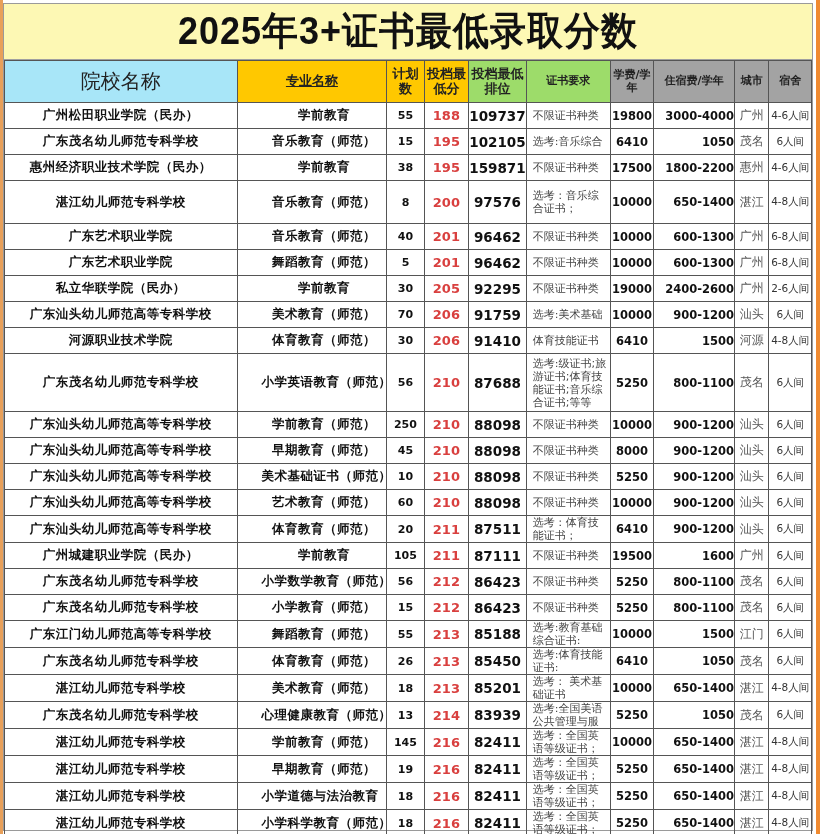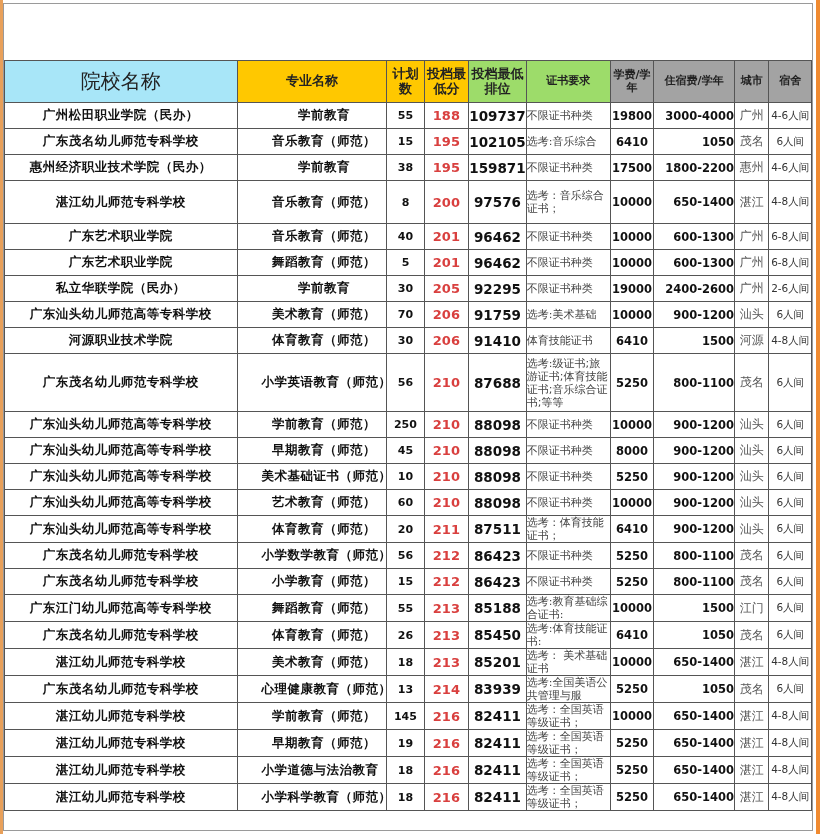--- a/index.html
+++ b/index.html
@@ -30,50 +30,53 @@
       border-collapse: collapse; table-layout: fixed; width: 808px;
     }
     th, td {
       border: 1px solid #555; padding: 0; text-align: center; vertical-align: middle;
       overflow: hidden; white-space: nowrap;
     }
     th {
       height: 41px; font-weight: bold; color: #222; line-height: 1.15;
     }
     th.c-school { background: #a8e6f8; font-size: 20px; font-weight: normal; color: #222; }
-    th.c-major { background: #ffc800; font-size: 13px; }
+    th.c-major { background: #ffc800; font-size: 13px; text-decoration: underline; }
     th.c-plan, th.c-score { background: #ffc800; font-size: 13px; white-space: normal; }
     th.c-rank, th.c-cert { background: #9ddc6a; font-size: 13px; white-space: normal; }
     th.c-cert { font-size: 11px; }
     th.c-fee, th.c-dorm-fee, th.c-city, th.c-dorm { background: #a3a3a3; font-size: 11px; white-space: normal; }
     td { font-size: 12.5px; color: #111; }
     td.school { font-weight: bold; font-size: 12.5px; letter-spacing: 0.5px; }
     td.major { font-weight: bold; font-size: 12.5px; letter-spacing: 0.5px; padding-left: 24px; }
     td.plan { font-weight: bold; font-size: 11px; }
     td.score { font-weight: bold; font-size: 13px; color: #d9403f; }
     td.rank { font-weight: bold; font-size: 13.5px; }
     td.cert {
-      font-size: 11px; color: #444; text-align: left; padding-left: 0;
+      font-size: 11px; color: #444; text-align: left; padding-left: 6px;
       white-space: normal; line-height: 13px; word-break: break-all;
     }
     td.fee { font-weight: bold; font-size: 11.5px; }
     td.dormfee { font-weight: bold; font-size: 11.5px; text-align: right; }
     td.city { font-size: 12px; color: #555; text-align: center; }
     td.dorm { font-size: 10.5px; font-weight: normal; color: #333; }
     tr.r { height: 26px; }
     tr.tall { height: 43px; }
     tr.xtall { height: 58px; }
   </style>
 </head>
 <body>
 
 <div class="left-edge"></div>
 <div class="right-edge"></div>
 
 <div class="sheet">
+  <div class="title-bar">
+    <span class="title-text">2025年3+证书最低录取分数</span>
+  </div>
 
   <table>
     <colgroup>
       <col style="width:230px">
       <col style="width:148px">
       <col style="width:37px">
       <col style="width:44px">
       <col style="width:57px">
       <col style="width:83px">
       <col style="width:43px">
@@ -270,20 +273,32 @@
           <td class="plan">20</td>
           <td class="score">211</td>
           <td class="rank">87511</td>
           <td class="cert">选考：体育技能证书；</td>
           <td class="fee">6410</td>
           <td class="dormfee">900-1200</td>
           <td class="city">汕头</td>
           <td class="dorm">6人间</td>
         </tr>
         <tr class="r">
+          <td class="school">广州城建职业学院（民办）</td>
+          <td class="major">学前教育</td>
+          <td class="plan">105</td>
+          <td class="score">211</td>
+          <td class="rank">87111</td>
+          <td class="cert">不限证书种类</td>
+          <td class="fee">19500</td>
+          <td class="dormfee">1600</td>
+          <td class="city">广州</td>
+          <td class="dorm">6人间</td>
+        </tr>
+        <tr class="r">
           <td class="school">广东茂名幼儿师范专科学校</td>
           <td class="major">小学数学教育（师范）</td>
           <td class="plan">56</td>
           <td class="score">212</td>
           <td class="rank">86423</td>
           <td class="cert">不限证书种类</td>
           <td class="fee">5250</td>
           <td class="dormfee">800-1100</td>
           <td class="city">茂名</td>
           <td class="dorm">6人间</td>

